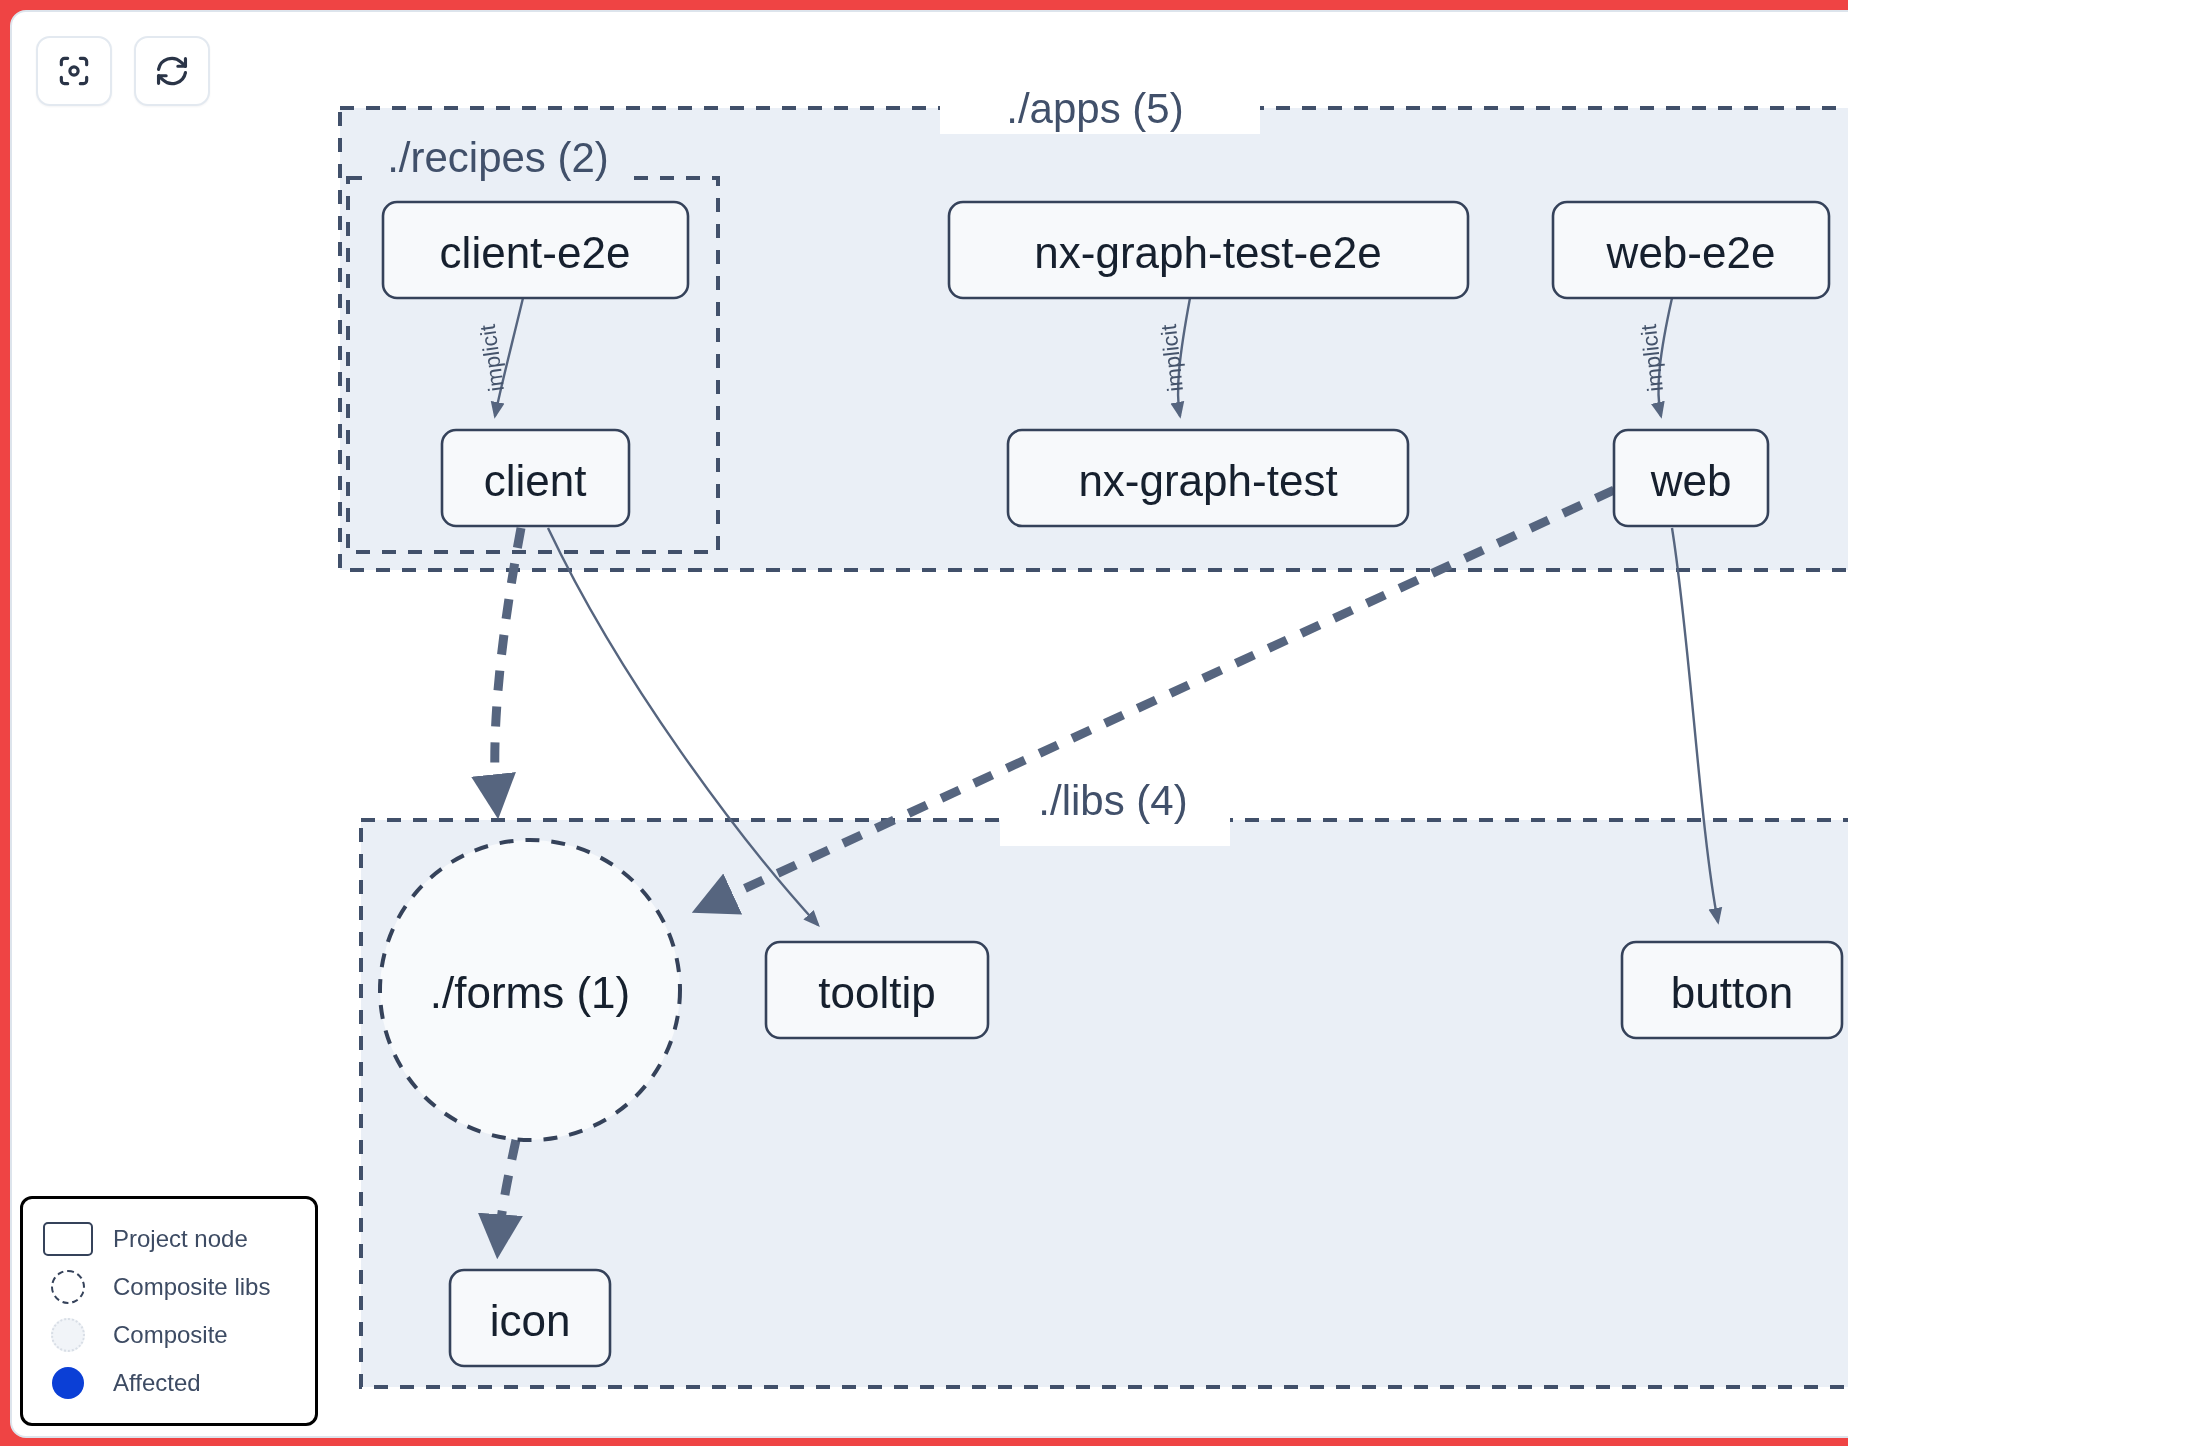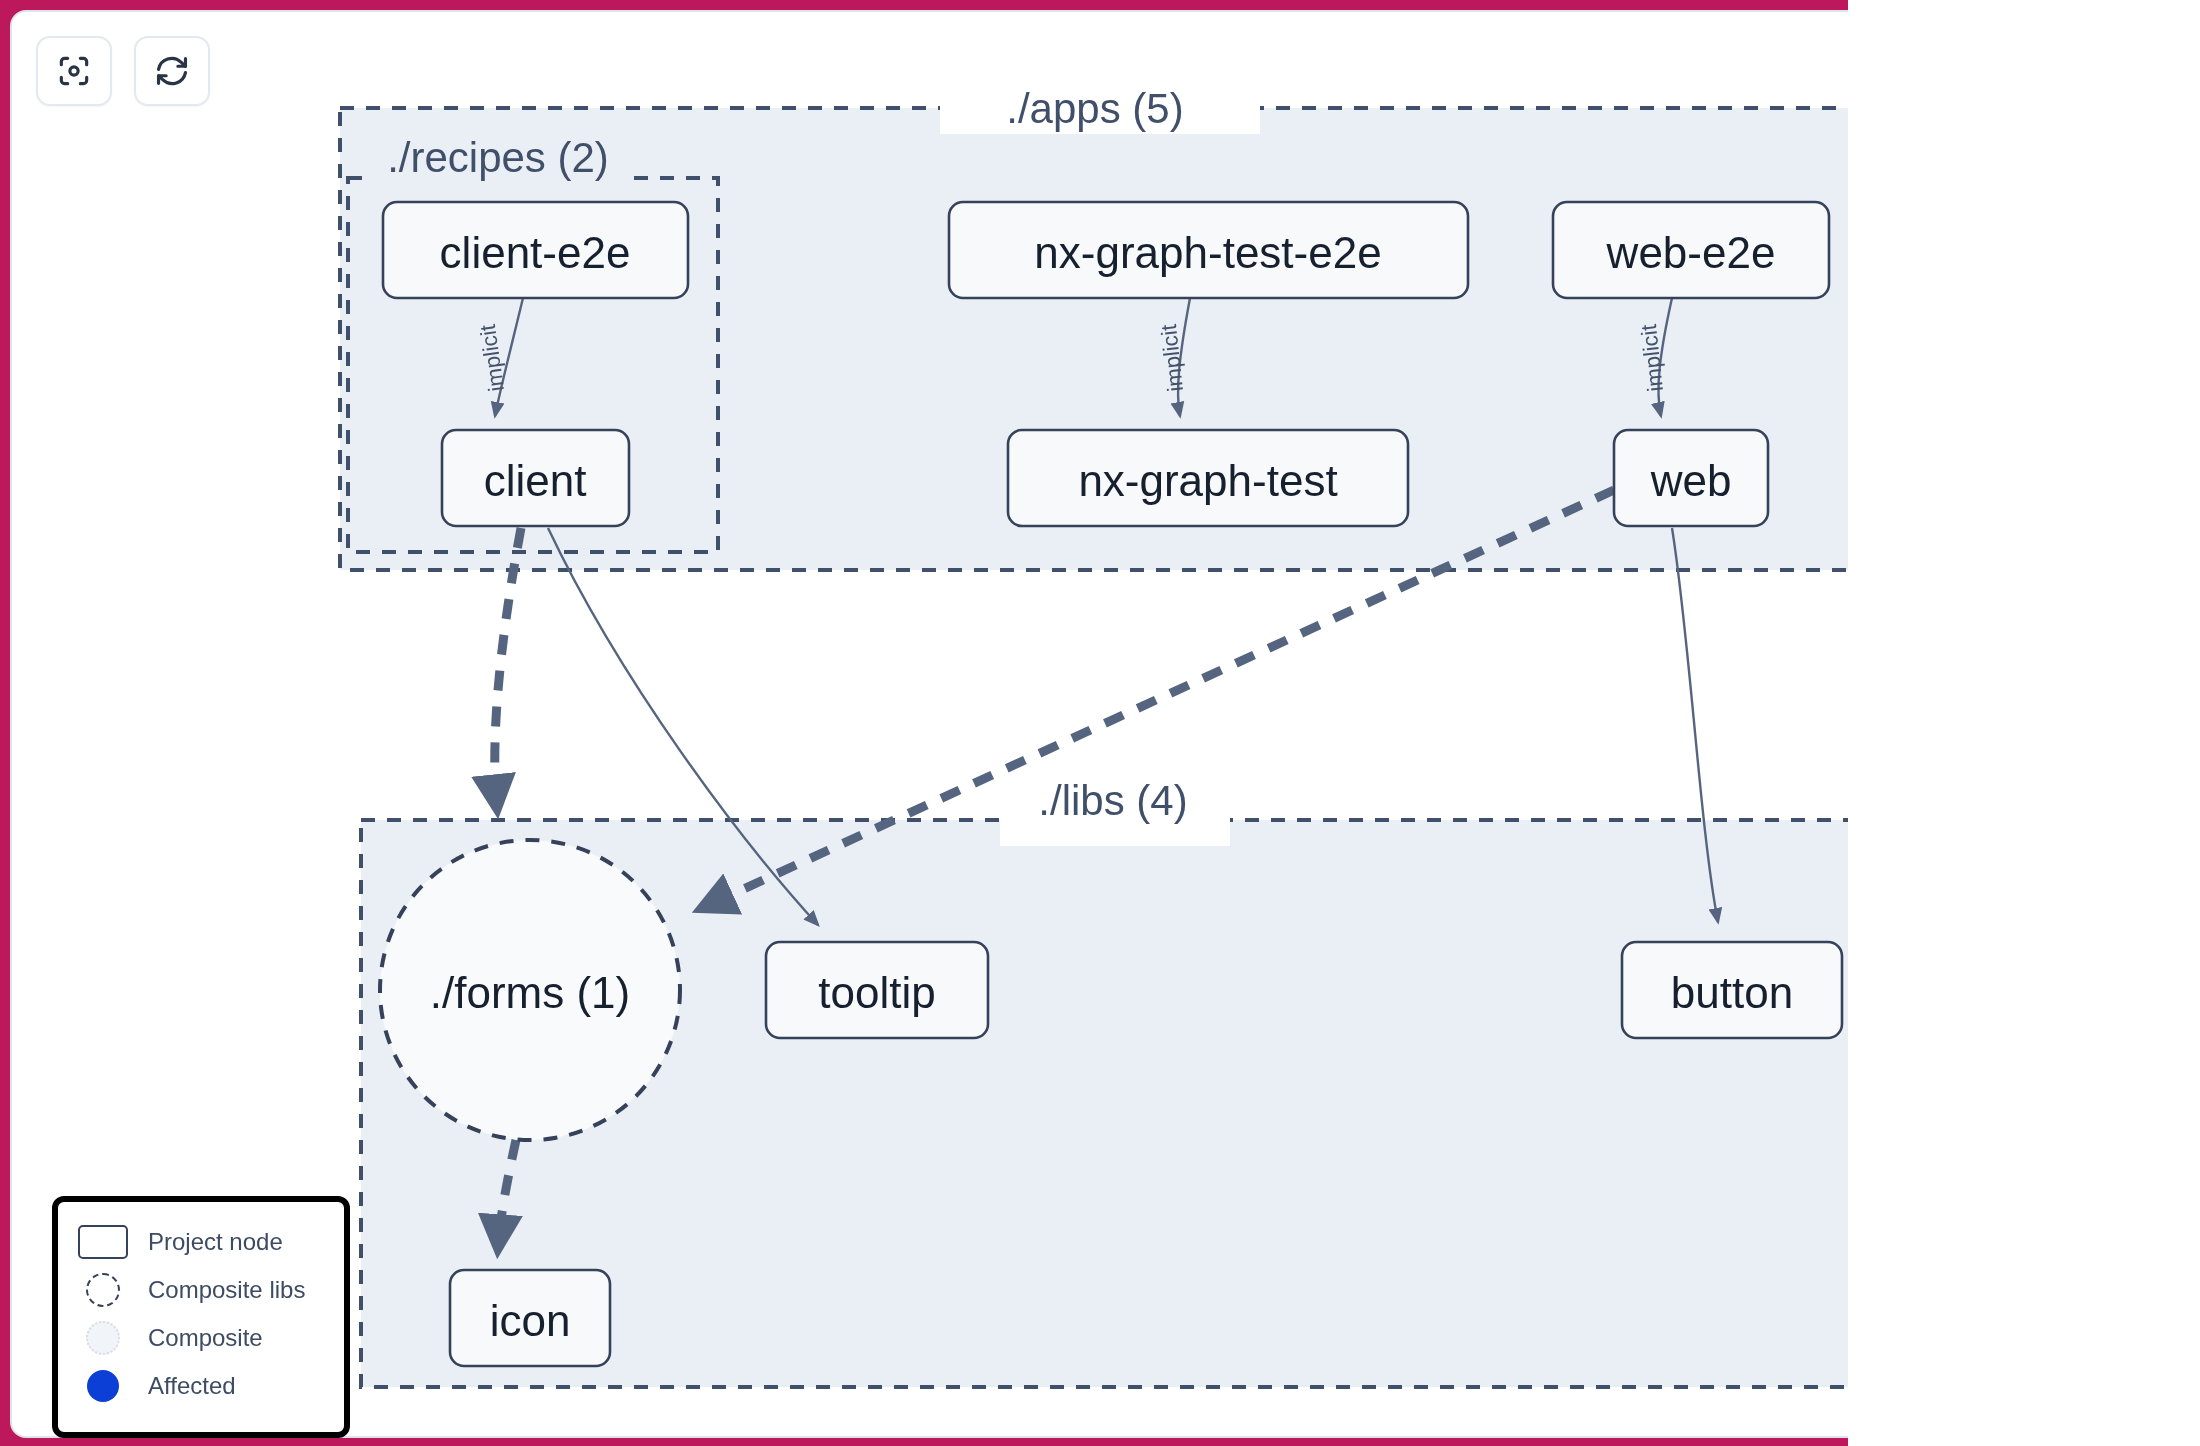--- a/index.html
+++ b/index.html
@@ -5,21 +5,21 @@
   html, body {
     margin: 0;
     padding: 0;
     background: #ffffff;
     font-family: "Liberation Sans", sans-serif;
   }
   #root {
     position: relative;
     width: 1848px;
     height: 1446px;
-    background: #be185d;
+    background: #ef4444;
     overflow: hidden;
   }
   
   .canvas-card {
     position: absolute;
     left: 10px;
     top: 10px;
     width: 2180px;
     height: 1428px;
     box-sizing: border-box;
@@ -105,28 +105,28 @@
     stroke-linecap: butt;
   }
   .edge-thin {
     fill: none;
     stroke: #56657f;
     stroke-width: 2.4;
   }
   
   .legend {
     position: absolute;
-    left: 52px;
+    left: 20px;
     top: 1196px;
     width: 298px;
     box-sizing: border-box;
     background: #ffffff;
-    border: 6px solid #000000;
+    border: 3px solid #000000;
     border-radius: 12px;
-    padding: 16px 18px 22px 18px;
+    padding: 16px 18px 16px 18px;
     z-index: 30;
   }
   .legend-row {
     display: flex;
     align-items: center;
     height: 48px;
     gap: 18px;
   }
   .legend-swatch {
     width: 54px;

